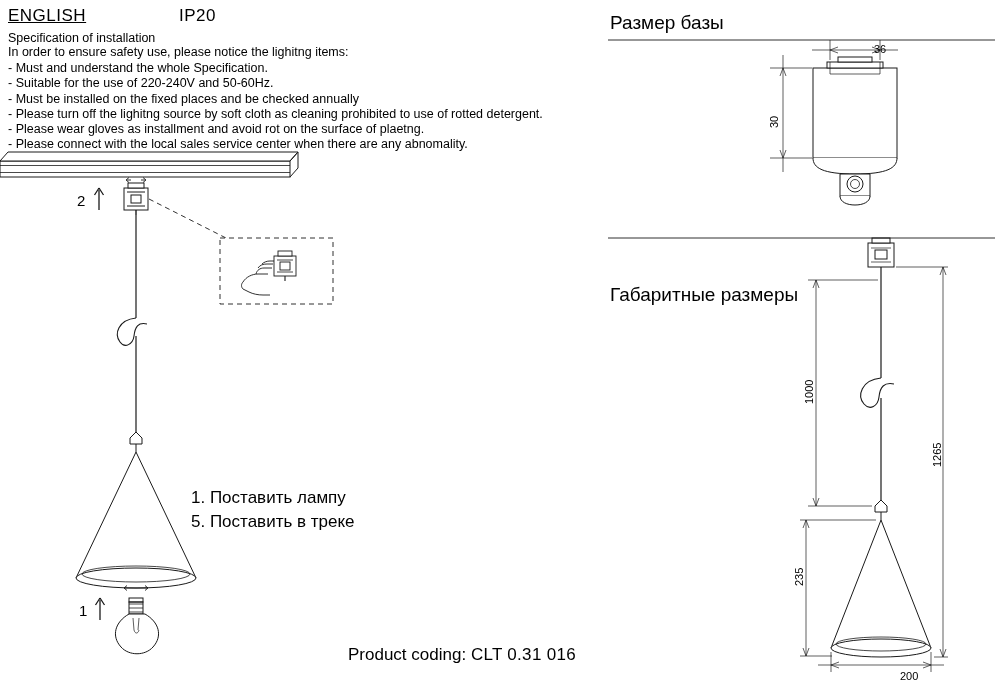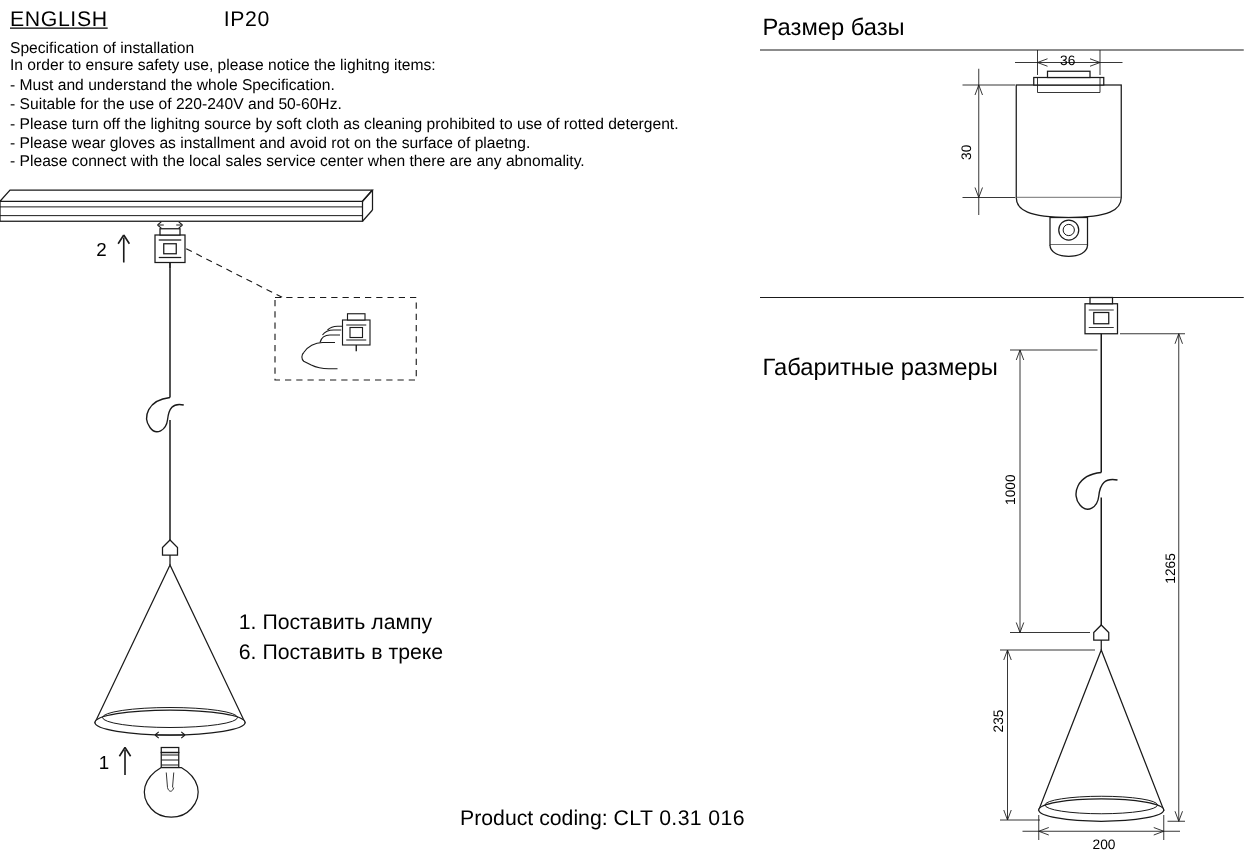--- a/index.html
+++ b/index.html
@@ -61,27 +61,27 @@
     left: 191px; top: 488px;
     font-size: 17px;
   }
   #instr-2 {
     left: 191px; top: 512px;
     font-size: 17px;
   }
 
   
   #product-coding {
-    left: 368px; top: 645px;
+    left: 348px; top: 645px;
     font-size: 17px;
   }
   #product-coding .code { letter-spacing: 0.3px; }
 
   
-  .dim-h { font-size: 11px; }
+  .dim-h { font-size: 11px; margin-left: 26px; }
   .dim-v {
     font-size: 11px;
     transform: rotate(-90deg);
     transform-origin: left top;
     white-space: nowrap;
   }
 
   #dim-36 { left: 848px; top: 43px; }
   #dim-30 { left: 768px; top: 128px; }
   #dim-1000 { left: 803px; top: 404px; }
@@ -288,30 +288,31 @@
 
 <div class="abs" id="header-lang">ENGLISH</div>
 <div class="abs" id="header-ip">IP20</div>
 
 <div class="abs" id="spec-title">Specification of installation</div>
 <div class="abs" id="spec-intro">In order to ensure safety use, please notice the lighitng items:</div>
 
 <div class="abs" id="spec-list">
   <div>- Must and understand the whole Specification.</div>
   <div>- Suitable for the use of 220-240V and 50-60Hz.</div>
+  <div>- Must be installed on the fixed places and be checked annually</div>
   <div>- Please turn off the lighitng source by soft cloth as cleaning prohibited to use of rotted detergent.</div>
   <div>- Please wear gloves as installment and avoid rot on the surface of plaetng.</div>
   <div>- Please connect with the local sales service center when there are any abnomality.</div>
 </div>
 
 <div class="abs" id="base-size-title">Размер базы</div>
 <div class="abs" id="overall-size-title">Габаритные размеры</div>
 
 <div class="abs" id="instr-1">1. Поставить  лампу</div>
-<div class="abs" id="instr-2">6. Поставить в треке</div>
+<div class="abs" id="instr-2">5. Поставить в треке</div>
 
 <div class="abs" id="step-2-label">2</div>
 <div class="abs" id="step-1-label">1</div>
 
 <div class="abs" id="product-coding">
   <span>Product coding:</span>
   <span class="code">CLT 0.31 016</span>
 </div>
 
 <div class="abs dim-h" id="dim-36">36</div>

